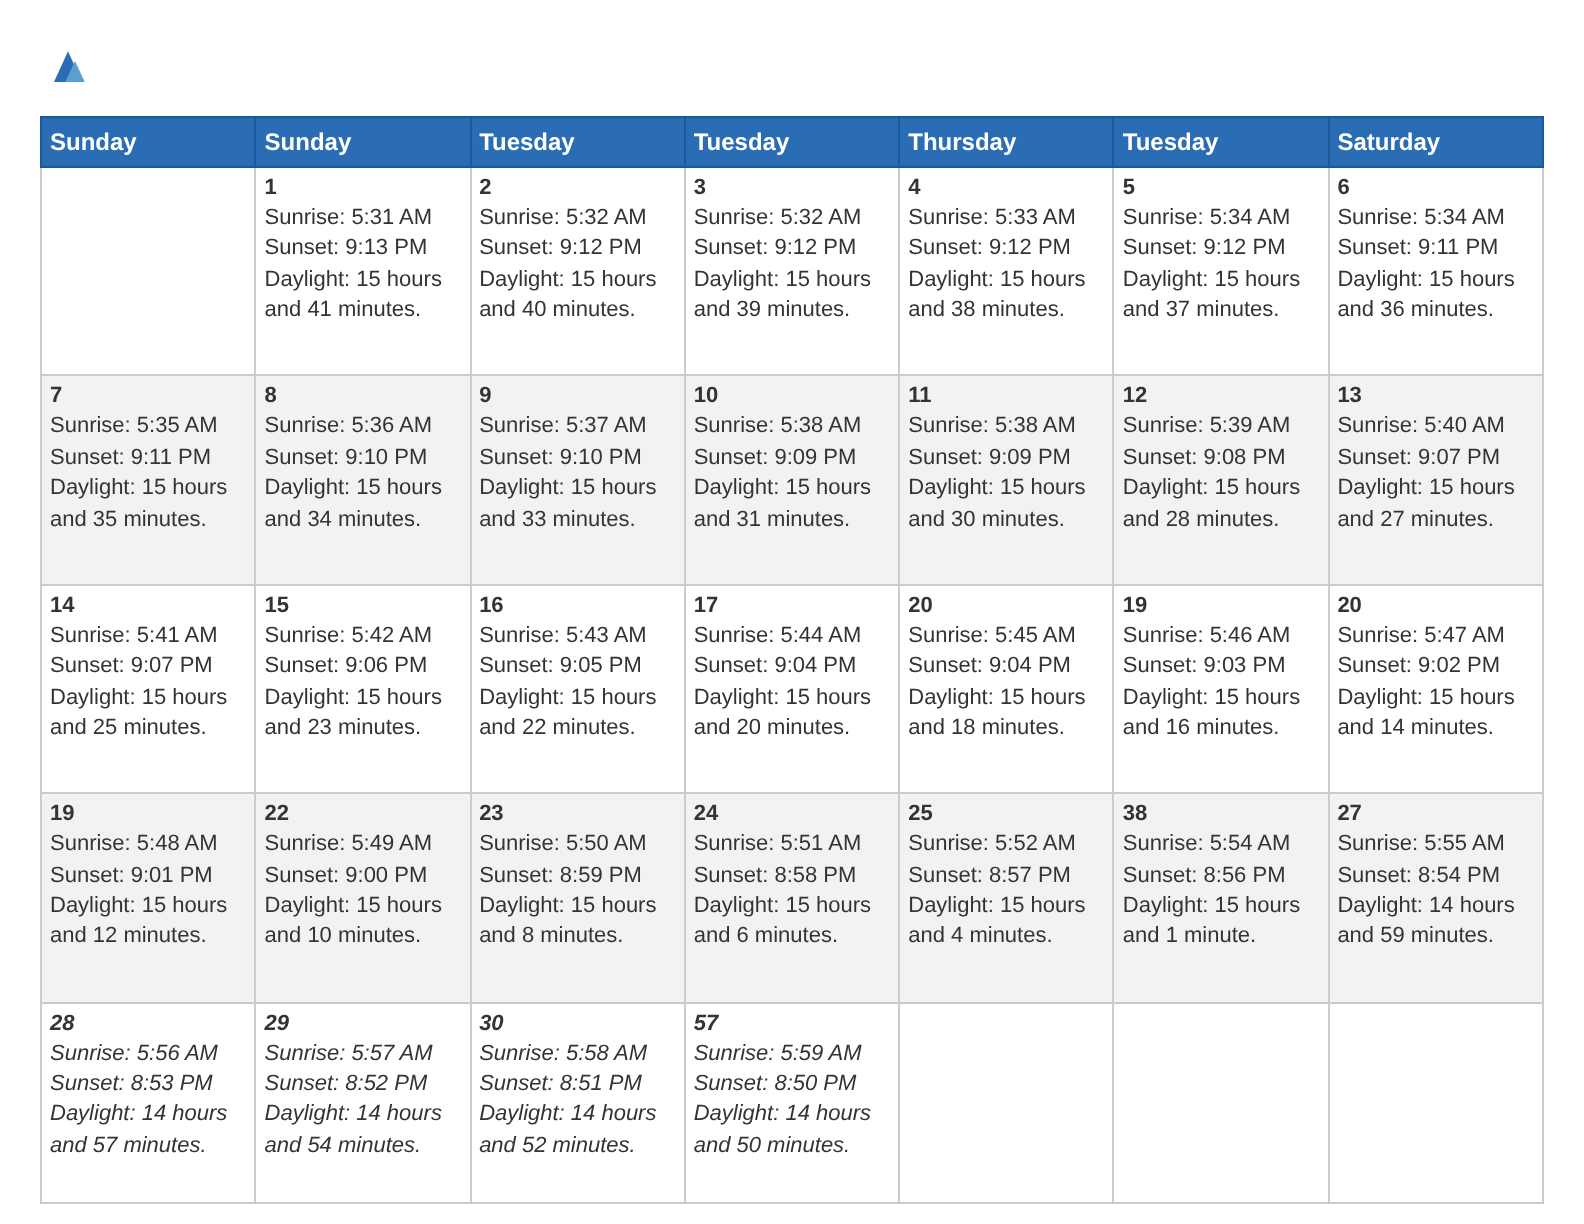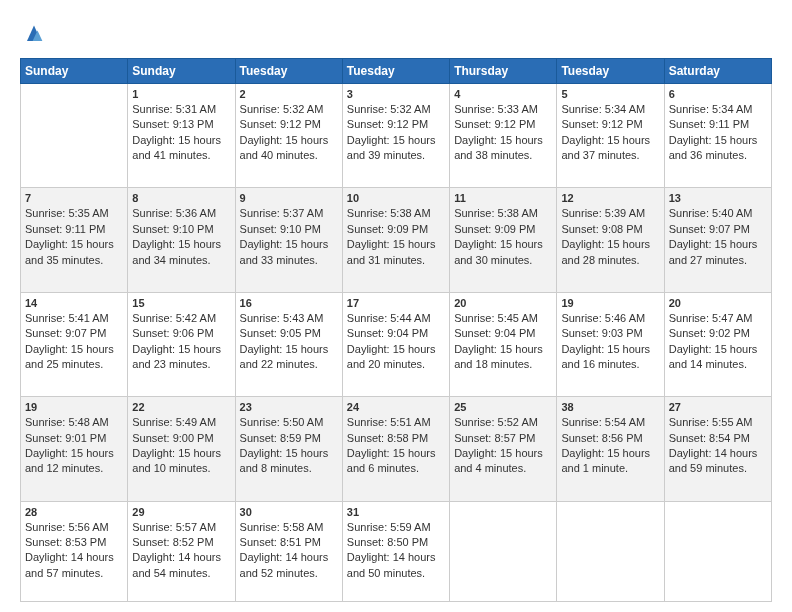--- a/index.html
+++ b/index.html
@@ -74,20 +74,21 @@
     .calendar td {
       border: 1px solid #ccc;
       vertical-align: top;
       padding: 4px 4px 4px 4px;
       font-size: 9.5px;
       color: #333;
       height: 88px;
     }
     .calendar tr:last-child td {
       height: 70px;
+      font-style: italic;
     }
     .day-num {
       font-weight: bold;
       font-size: 11px;
       margin-bottom: 2px;
       display: block;
     }
     .cell-content {
       font-size: 11px;
       line-height: 1.4;
@@ -261,21 +262,21 @@
           </td>
           <td>
             <span class="day-num">29</span>
             <div class="cell-content">Sunrise: 5:57 AM<br>Sunset: 8:52 PM<br>Daylight: 14 hours and 54 minutes.</div>
           </td>
           <td>
             <span class="day-num">30</span>
             <div class="cell-content">Sunrise: 5:58 AM<br>Sunset: 8:51 PM<br>Daylight: 14 hours and 52 minutes.</div>
           </td>
           <td>
-            <span class="day-num">31</span>
+            <span class="day-num">57</span>
             <div class="cell-content">Sunrise: 5:59 AM<br>Sunset: 8:50 PM<br>Daylight: 14 hours and 50 minutes.</div>
           </td>
           <td class="empty-cell"></td>
           <td class="empty-cell"></td>
           <td class="empty-cell"></td>
         </tr>
       </tbody>
   </table>
 </div>
 

